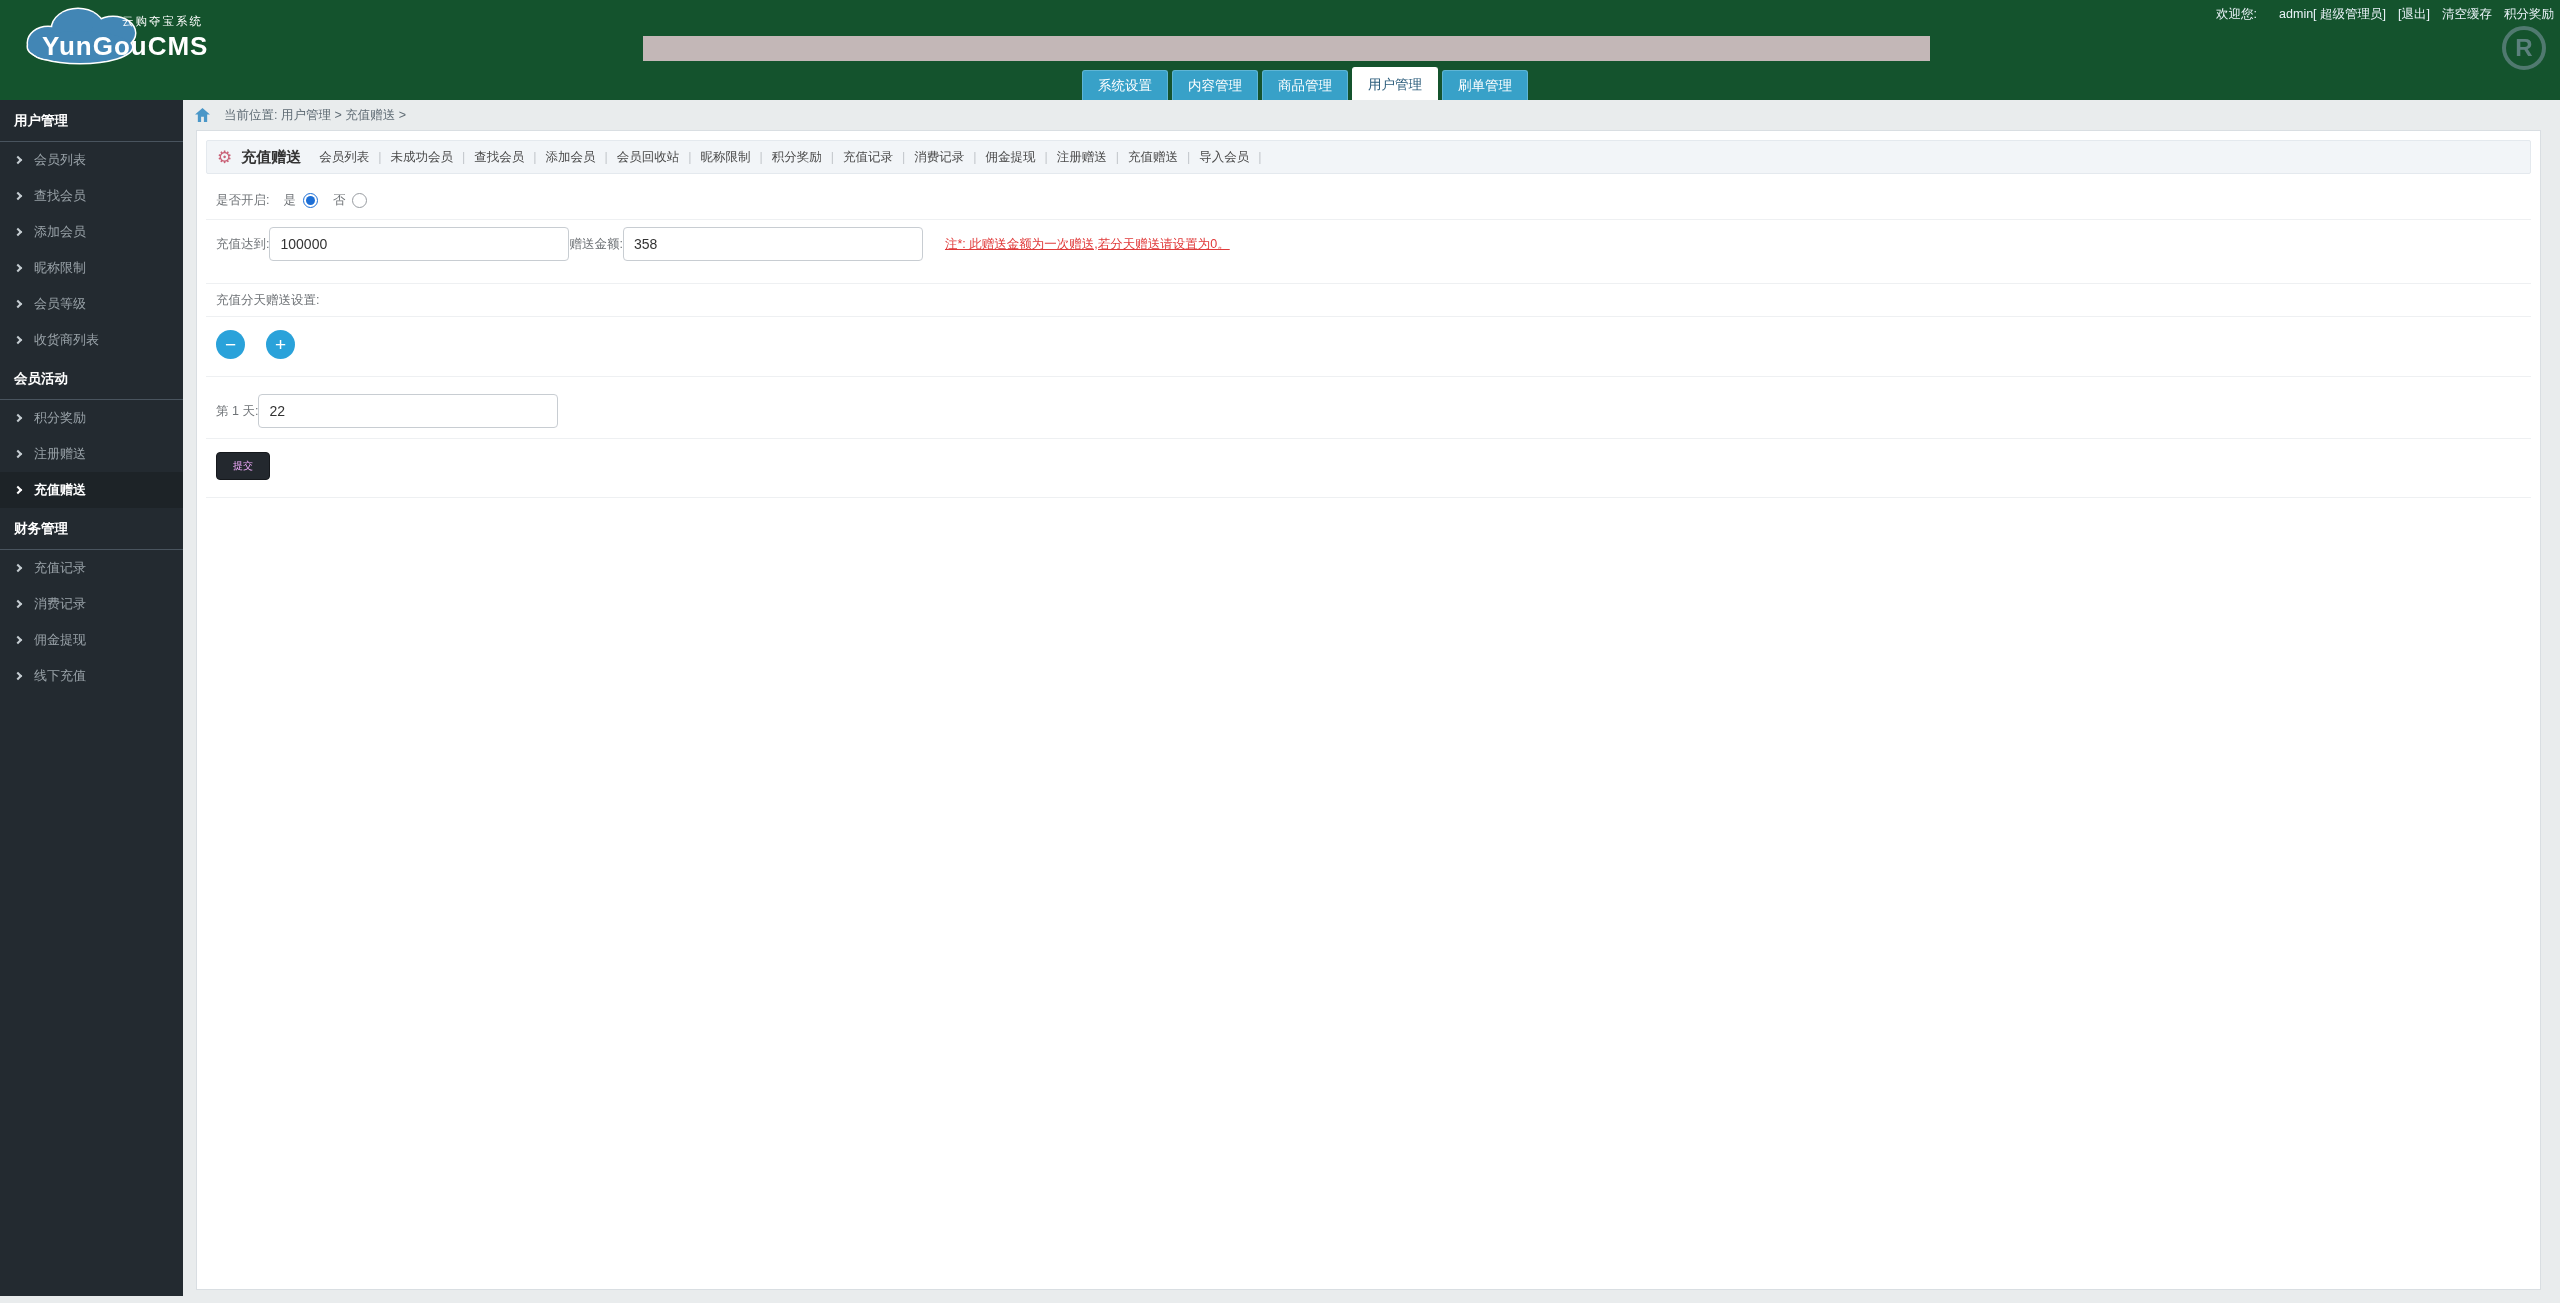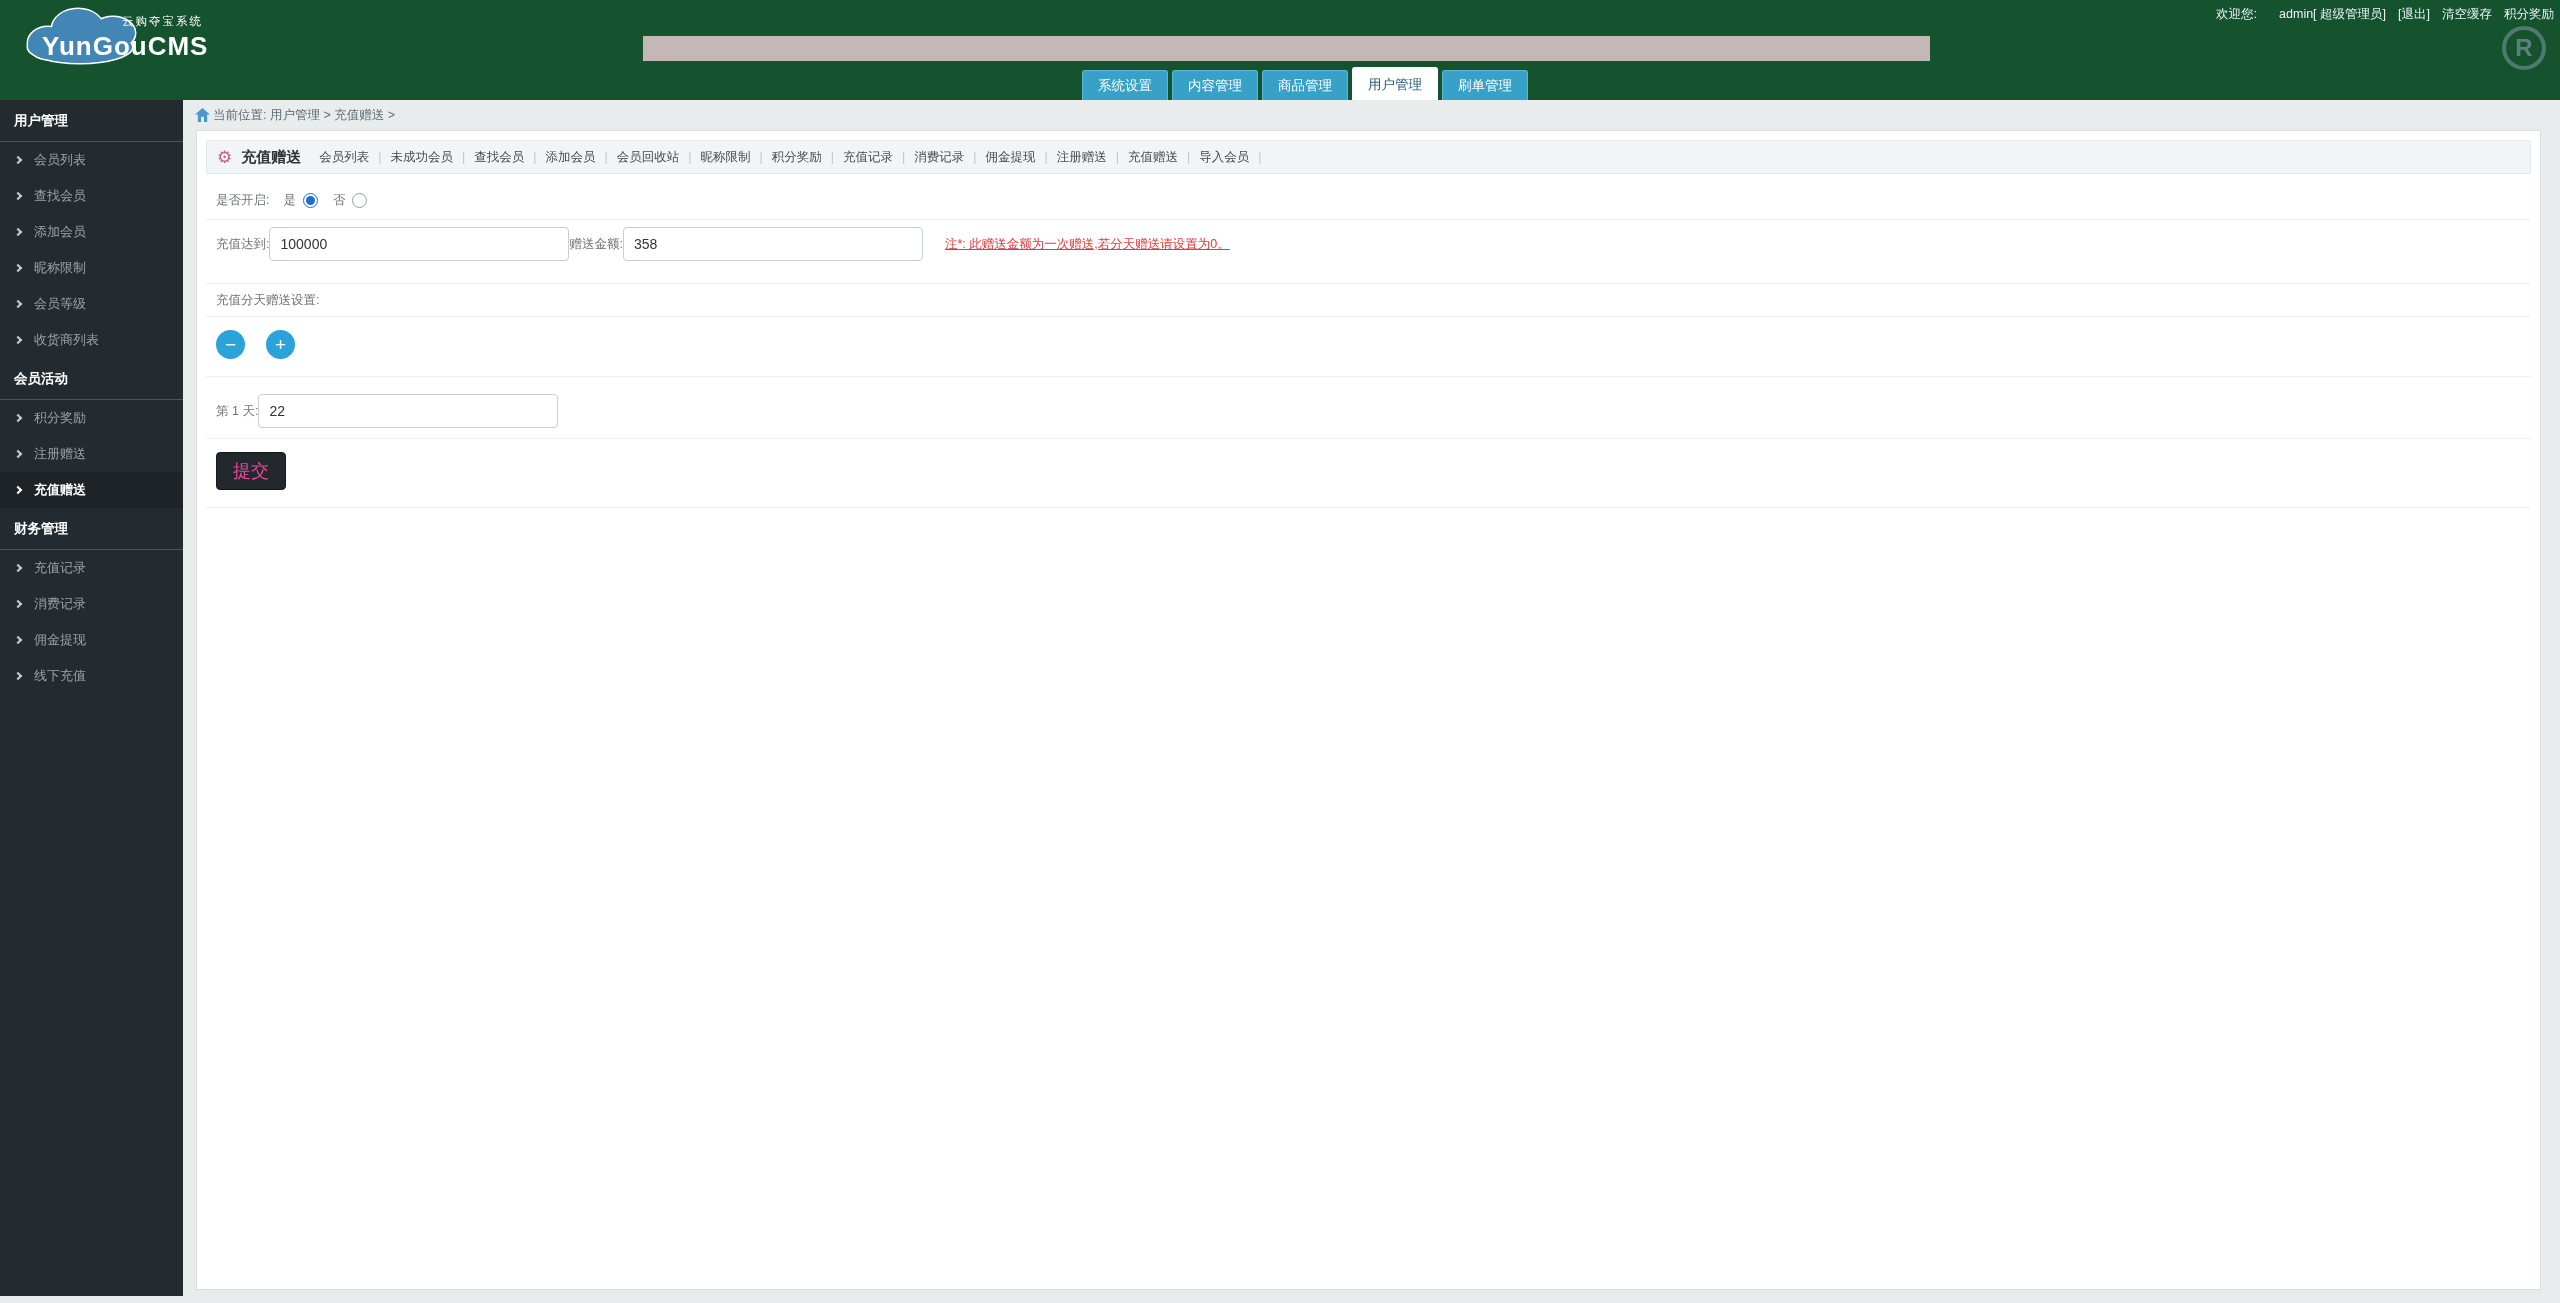--- a/index.html
+++ b/index.html
@@ -28,21 +28,21 @@
   .sidebar { position:absolute; top:100px; left:0; width:183px; height:1196px; background:#232a30; }
   .sec-title { padding:12px 14px 11px; color:#fff; font-weight:bold; font-size:13.5px; border-bottom:1px solid #49545e; }
   .s-item { height:36px; display:flex; align-items:center; padding-left:15px; color:#99a2a8; font-size:13px; cursor:pointer; }
   .chev { width:6px; height:6px; border-right:2px solid #c6cdd2; border-top:2px solid #c6cdd2;
     transform:rotate(45deg); margin-right:13px; flex:0 0 auto; }
   .s-item.active { background:#1d2327; color:#fff; font-weight:bold; }
   .s-item.active .chev { border-color:#fff; }
 
   
   .main { position:absolute; top:100px; left:183px; right:0; bottom:0; }
-  .breadcrumb { height:30px; display:flex; align-items:center; gap:3px; padding-left:12px; font-size:12.5px; color:#5f6b74; }
+  .breadcrumb { height:30px; display:flex; align-items:center; gap:14px; padding-left:12px; font-size:12.5px; color:#5f6b74; }
   .panel { position:absolute; left:13px; right:19px; top:30px; bottom:13px; background:#fff; border:1px solid #d9dee2; }
   .phead { margin:9px 9px 8px; height:34px; background:#f2f5f8; border:1px solid #e4e9ee; border-radius:2px;
     display:flex; align-items:center; padding:0 10px; }
   .gear { font-size:17px; color:#ca6177; line-height:1; }
   .ptitle { font-size:15px; font-weight:bold; color:#333; margin:0 18px 0 9px; white-space:nowrap; }
   .plinks { display:flex; align-items:center; flex-wrap:nowrap; }
   .plinks a { color:#4a4a4a; font-size:12.5px; text-decoration:none; cursor:pointer; white-space:nowrap; }
   .plinks a::after { content:"|"; color:#c3c7cb; margin:0 9px; font-weight:normal; }
 
   .row { margin:0 9px; border-bottom:1px solid #eef0f2; }
@@ -57,21 +57,21 @@
     font-size:14px; color:#333; font-family:"Liberation Sans","DejaVu Sans",sans-serif; }
   .gift-lbl { margin-left:10px; }
   .ipt + .lbl, .lbl + .ipt { margin-left:0; }
   .note { font-size:12.5px; color:#e03a3a; margin-left:22px; white-space:nowrap;text-decoration:underline; }
   .r-daylabel { height:33px; display:flex; align-items:center; padding:0 10px; }
   .r-daybtns { padding:13px 10px 17px; display:flex; align-items:center; }
   .circle-btn { width:29px; height:29px; border-radius:50%; background:#2aa2da; color:#fff; font-size:19px;
     display:flex; align-items:center; justify-content:center; margin-right:21px; cursor:pointer; user-select:none; }
   .r-dayinput { padding:17px 10px 10px; display:flex; align-items:center; }
   .r-submit { padding:13px 10px 17px; }
-  .submit-btn { display:inline-block; padding:6px 16px; background:#23282e; color:#ec4899; font-size:18px;
+  .submit-btn { display:inline-block; padding:6px 16px; background:#23282e; color:#f0abfc; font-size:10px;
     border:1px solid #15181c; border-radius:4px; cursor:pointer;
     font-family:"Liberation Sans","DejaVu Sans",sans-serif; }
 </style>
 </head>
 <body>
 
 <div class="header">
   <div class="logo">
     <svg width="185" height="66" viewBox="0 0 185 66">
       <g stroke="#ffffff" stroke-width="3" fill="#4286b5">

